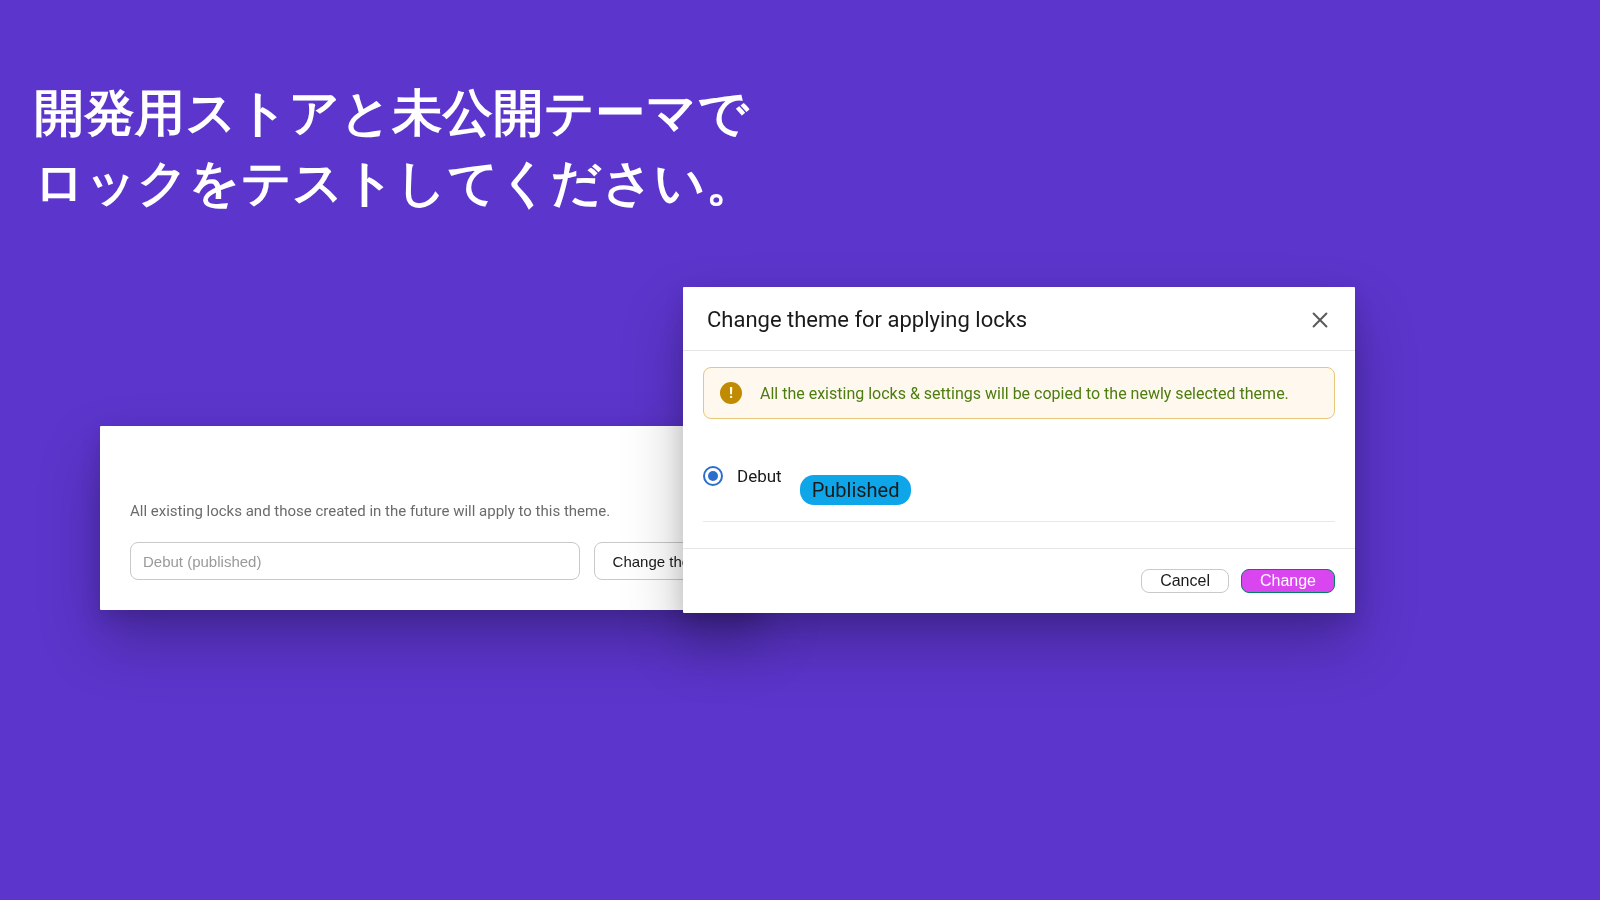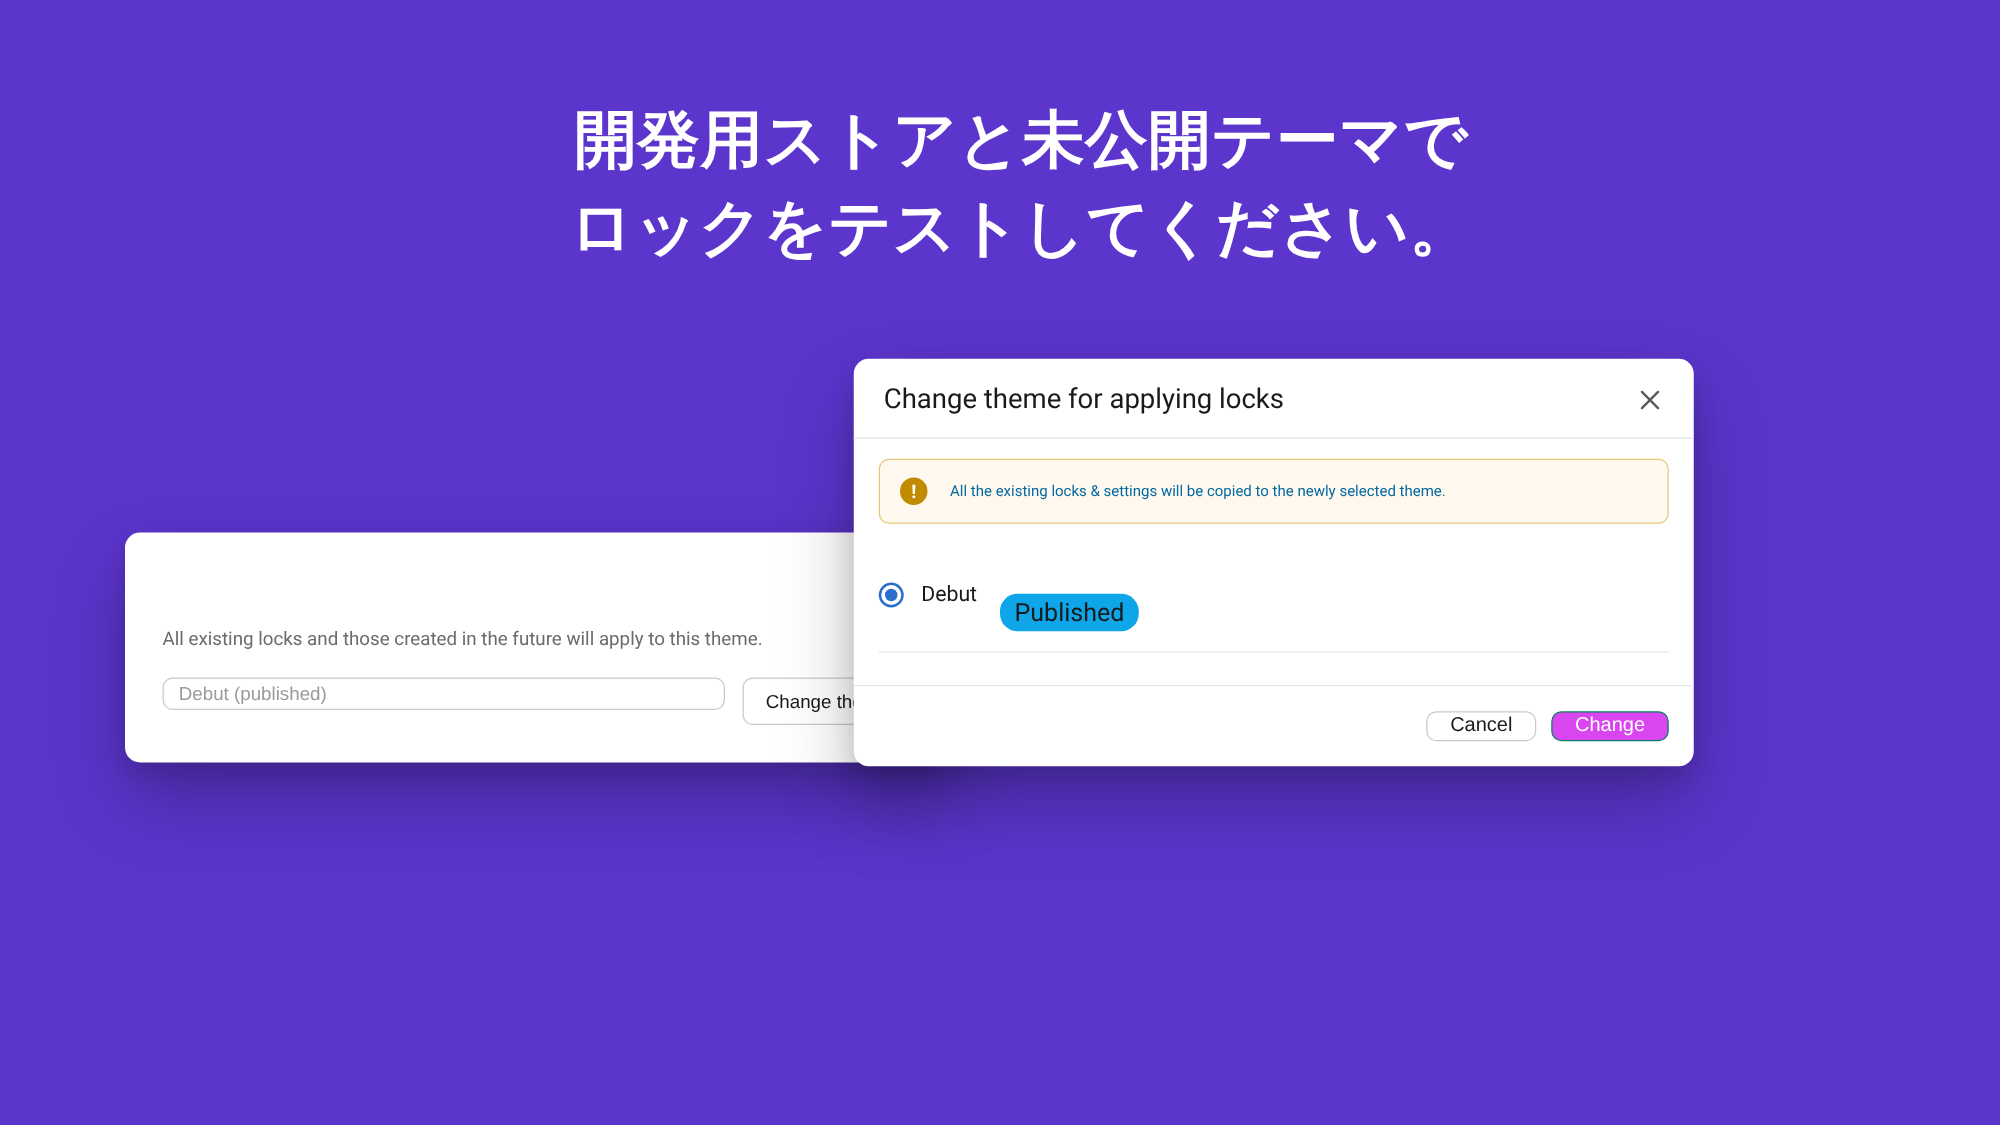--- a/index.html
+++ b/index.html
@@ -9,33 +9,32 @@
       background: #5c35cc;
       font-family: -apple-system, BlinkMacSystemFont, "Segoe UI", Roboto, "Helvetica Neue", Arial, sans-serif;
       position: relative;
       overflow: hidden;
     }
     .headline {
       position: absolute;
       top: 78px;
       left: 50%;
       transform: translateX(-50%);
-      text-align: center;
       color: #fff;
       font-weight: 700;
       font-size: 50px;
       line-height: 1.4;
       letter-spacing: 0.5px;
       width: 100%;
       padding-left: 34px;
     }
     .card {
       position: absolute;
       background: #fff;
-      border-radius: 12px;
+      border-radius: 1px;
       box-shadow: 0 30px 60px rgba(0,0,0,0.25), 0 8px 20px rgba(0,0,0,0.12);
     }
     
     .settings-card {
       left: 100px;
       top: 426px;
       width: 660px;
       padding: 28px 30px 30px 30px;
     }
     .settings-title {
@@ -56,21 +55,21 @@
       align-items: stretch;
     }
     .theme-input {
       flex: 1 1 auto;
       border: 1px solid #c9c9c9;
       border-radius: 8px;
       padding: 8px 12px;
       font-size: 15px;
       color: #9a9a9a;
       background: #fff;
-      height: 26px;
+      height: 38px;
     }
     .btn {
       border: 1px solid #c9c9c9;
       background: #fff;
       border-radius: 8px;
       padding: 0 18px;
       font-size: 15px;
       color: #1a1a1a;
       height: 38px;
       cursor: pointer;
@@ -132,22 +131,22 @@
       justify-content: center;
       flex-shrink: 0;
     }
     .alert-icon span {
       color: #fff;
       font-weight: 700;
       font-size: 15px;
       line-height: 1;
     }
     .alert-text {
-      font-size: 12px;
-      color: #0369a1;
+      font-size: 16px;
+      color: #4d7c0f;
     }
     .radio-list { }
     .radio-row {
       display: flex;
       align-items: center;
       gap: 14px;
       padding: 16px 0;
       border-bottom: 1px solid #e8e8e8;
       cursor: pointer;
     }

